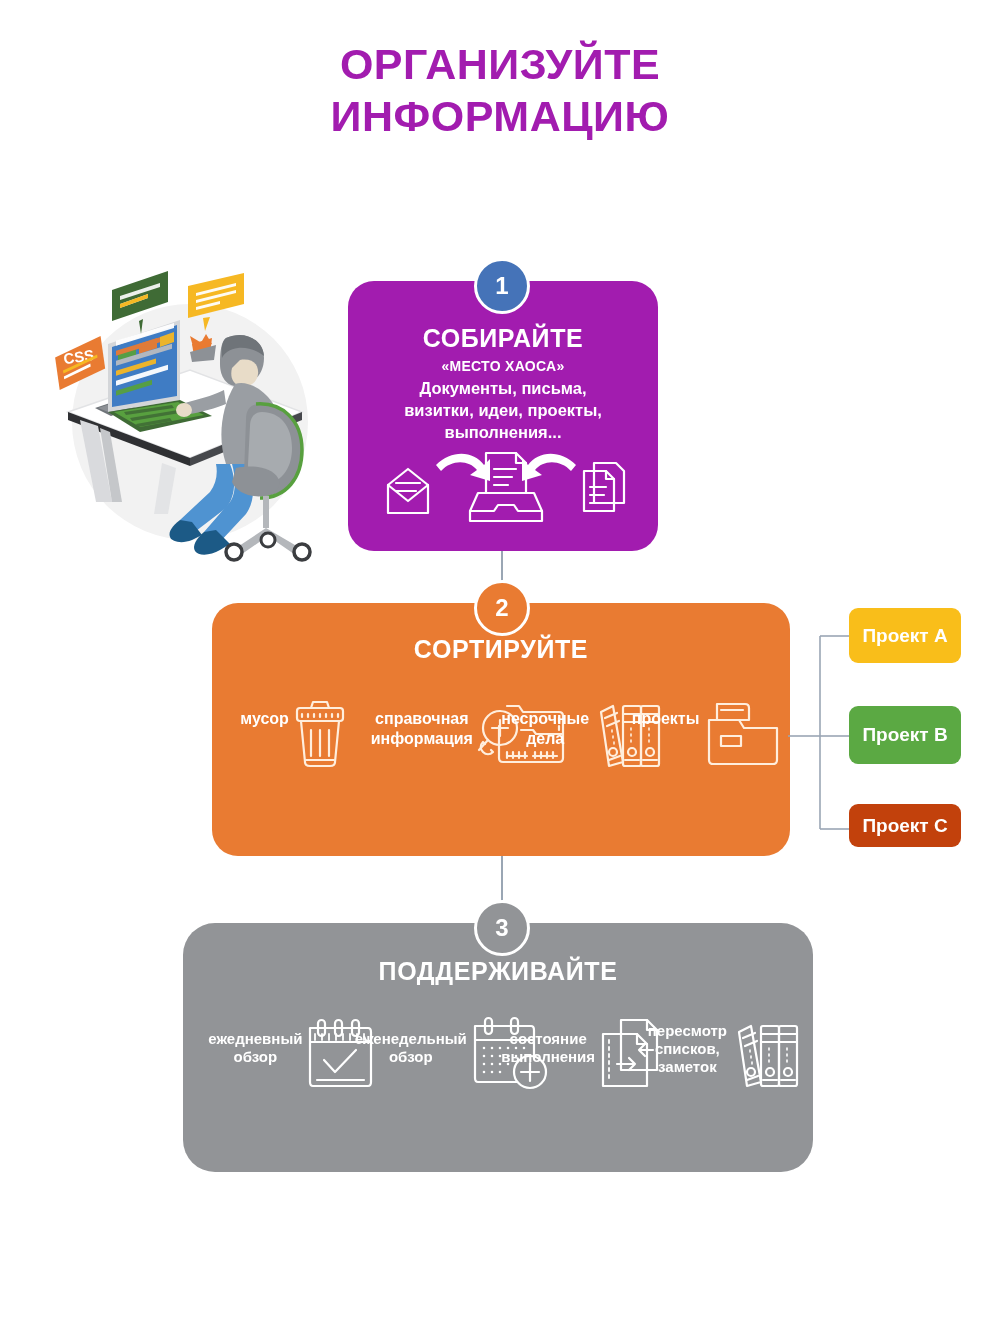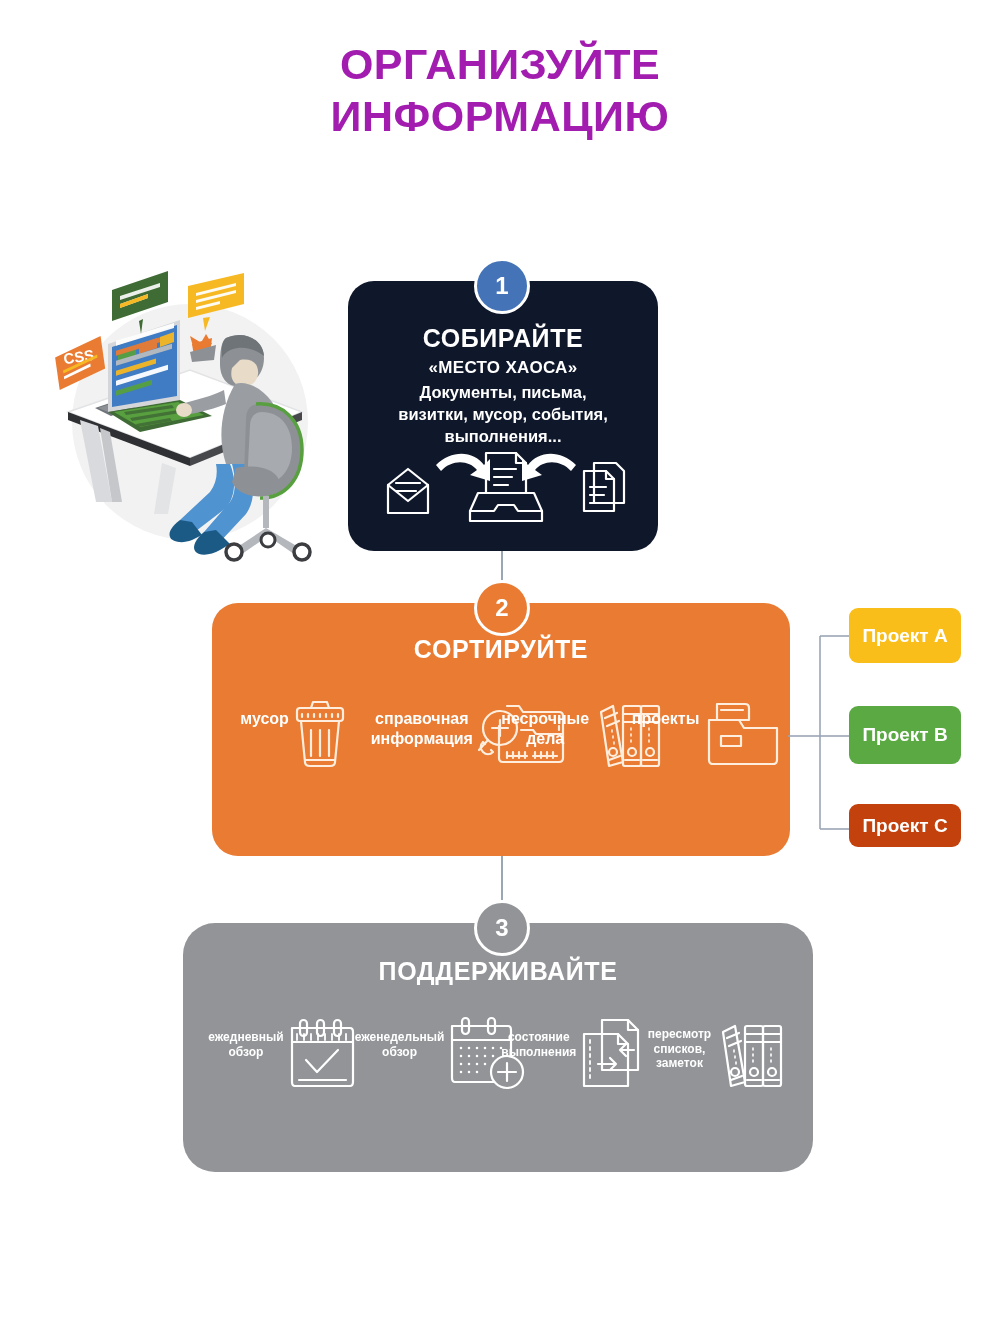--- a/index.html
+++ b/index.html
@@ -21,21 +21,21 @@
     letter-spacing:.5px;
   }
   .title .l2{display:block;}
 
   
   .illus{position:absolute;left:40px;top:252px;width:300px;height:320px;}
   .illus svg{display:block;width:300px;height:320px;}
 
   
   .card{position:absolute;border-radius:26px;box-sizing:border-box;}
-  .card-blue{left:348px;top:281px;width:310px;height:270px;background:#0f172a;}
+  .card-blue{left:348px;top:281px;width:310px;height:270px;background:#a21caf;}
   .card-orange{left:212px;top:603px;width:578px;height:253px;background:#e97b32;}
   .card-gray{left:183px;top:923px;width:630px;height:249px;background:#929497;border-radius:32px;}
 
   
   .badge{
     position:absolute;width:56px;height:56px;border-radius:50%;
     color:#ffffff;font-size:24px;font-weight:bold;
     display:flex;align-items:center;justify-content:center;
     box-sizing:border-box;border:3px solid #ffffff;
     z-index:6;
@@ -44,38 +44,38 @@
   .badge-2{left:474px;top:580px;background:#e97b32;}
   .badge-3{left:474px;top:900px;background:#929497;}
 
   
   .card-title{
     color:#ffffff;text-align:center;font-weight:bold;
     font-size:25px;letter-spacing:.6px;
   }
   .card-sub{
     color:#ffffff;text-align:center;font-weight:bold;
-    font-size:17px;letter-spacing:.3px;margin-top:5px;
+    font-size:14px;letter-spacing:.3px;margin-top:5px;
   }
   .card-body{
     color:#ffffff;text-align:center;font-weight:bold;
     font-size:16.5px;line-height:1.33;margin-top:4px;
   }
   .blue-inner{position:absolute;left:0;top:43px;width:100%;}
   .orange-inner{position:absolute;left:0;top:32px;width:100%;}
   .gray-inner{position:absolute;left:0;top:34px;width:100%;}
 
   
   .cols{display:flex;justify-content:space-around;align-items:flex-start;width:100%;box-sizing:border-box;}
   .col{display:flex;flex-direction:row;align-items:center;}
   .col-label{
     color:#ffffff;text-align:center;font-weight:bold;
     font-size:16px;line-height:1.22;min-height:40px;
   }
-  .gray-inner .col-label{font-size:12px;}
+  .gray-inner .col-label{font-size:15px;}
   .col-icon{margin-top:8px;}
   .col-icon svg{display:block;}
 
   .orange-cols{padding:0 28px;margin-top:24px;}
   .orange-cols .col{width:130px;}
   .gray-cols{padding:0 22px;margin-top:22px;}
   .gray-cols .col{width:140px;}
 
   
   .blue-icons{position:absolute;left:0;bottom:24px;width:100%;display:flex;justify-content:center;}
@@ -224,21 +224,21 @@
 
   <div class="badge badge-1">
     <span>1</span>
   </div>
   <div class="card card-blue">
     <div class="blue-inner">
       <div class="card-title">СОБИРАЙТЕ</div>
       <div class="card-sub">«МЕСТО ХАОСА»</div>
       <div class="card-body">
         <div>Документы, письма,</div>
-        <div>визитки, мусор, события,</div>
+        <div>визитки, идеи, проекты,</div>
         <div>выполнения...</div>
       </div>
     </div>
 
     <div class="blue-icons">
       <svg width="250" height="86" viewBox="0 0 250 86" xmlns="http://www.w3.org/2000/svg">
         <g fill="none" stroke="#ffffff" stroke-width="2.2" stroke-linejoin="round" stroke-linecap="round">
 
           <g>
             <path d="M10 44 L30 28 L50 44 L50 72 L10 72 Z"></path>

